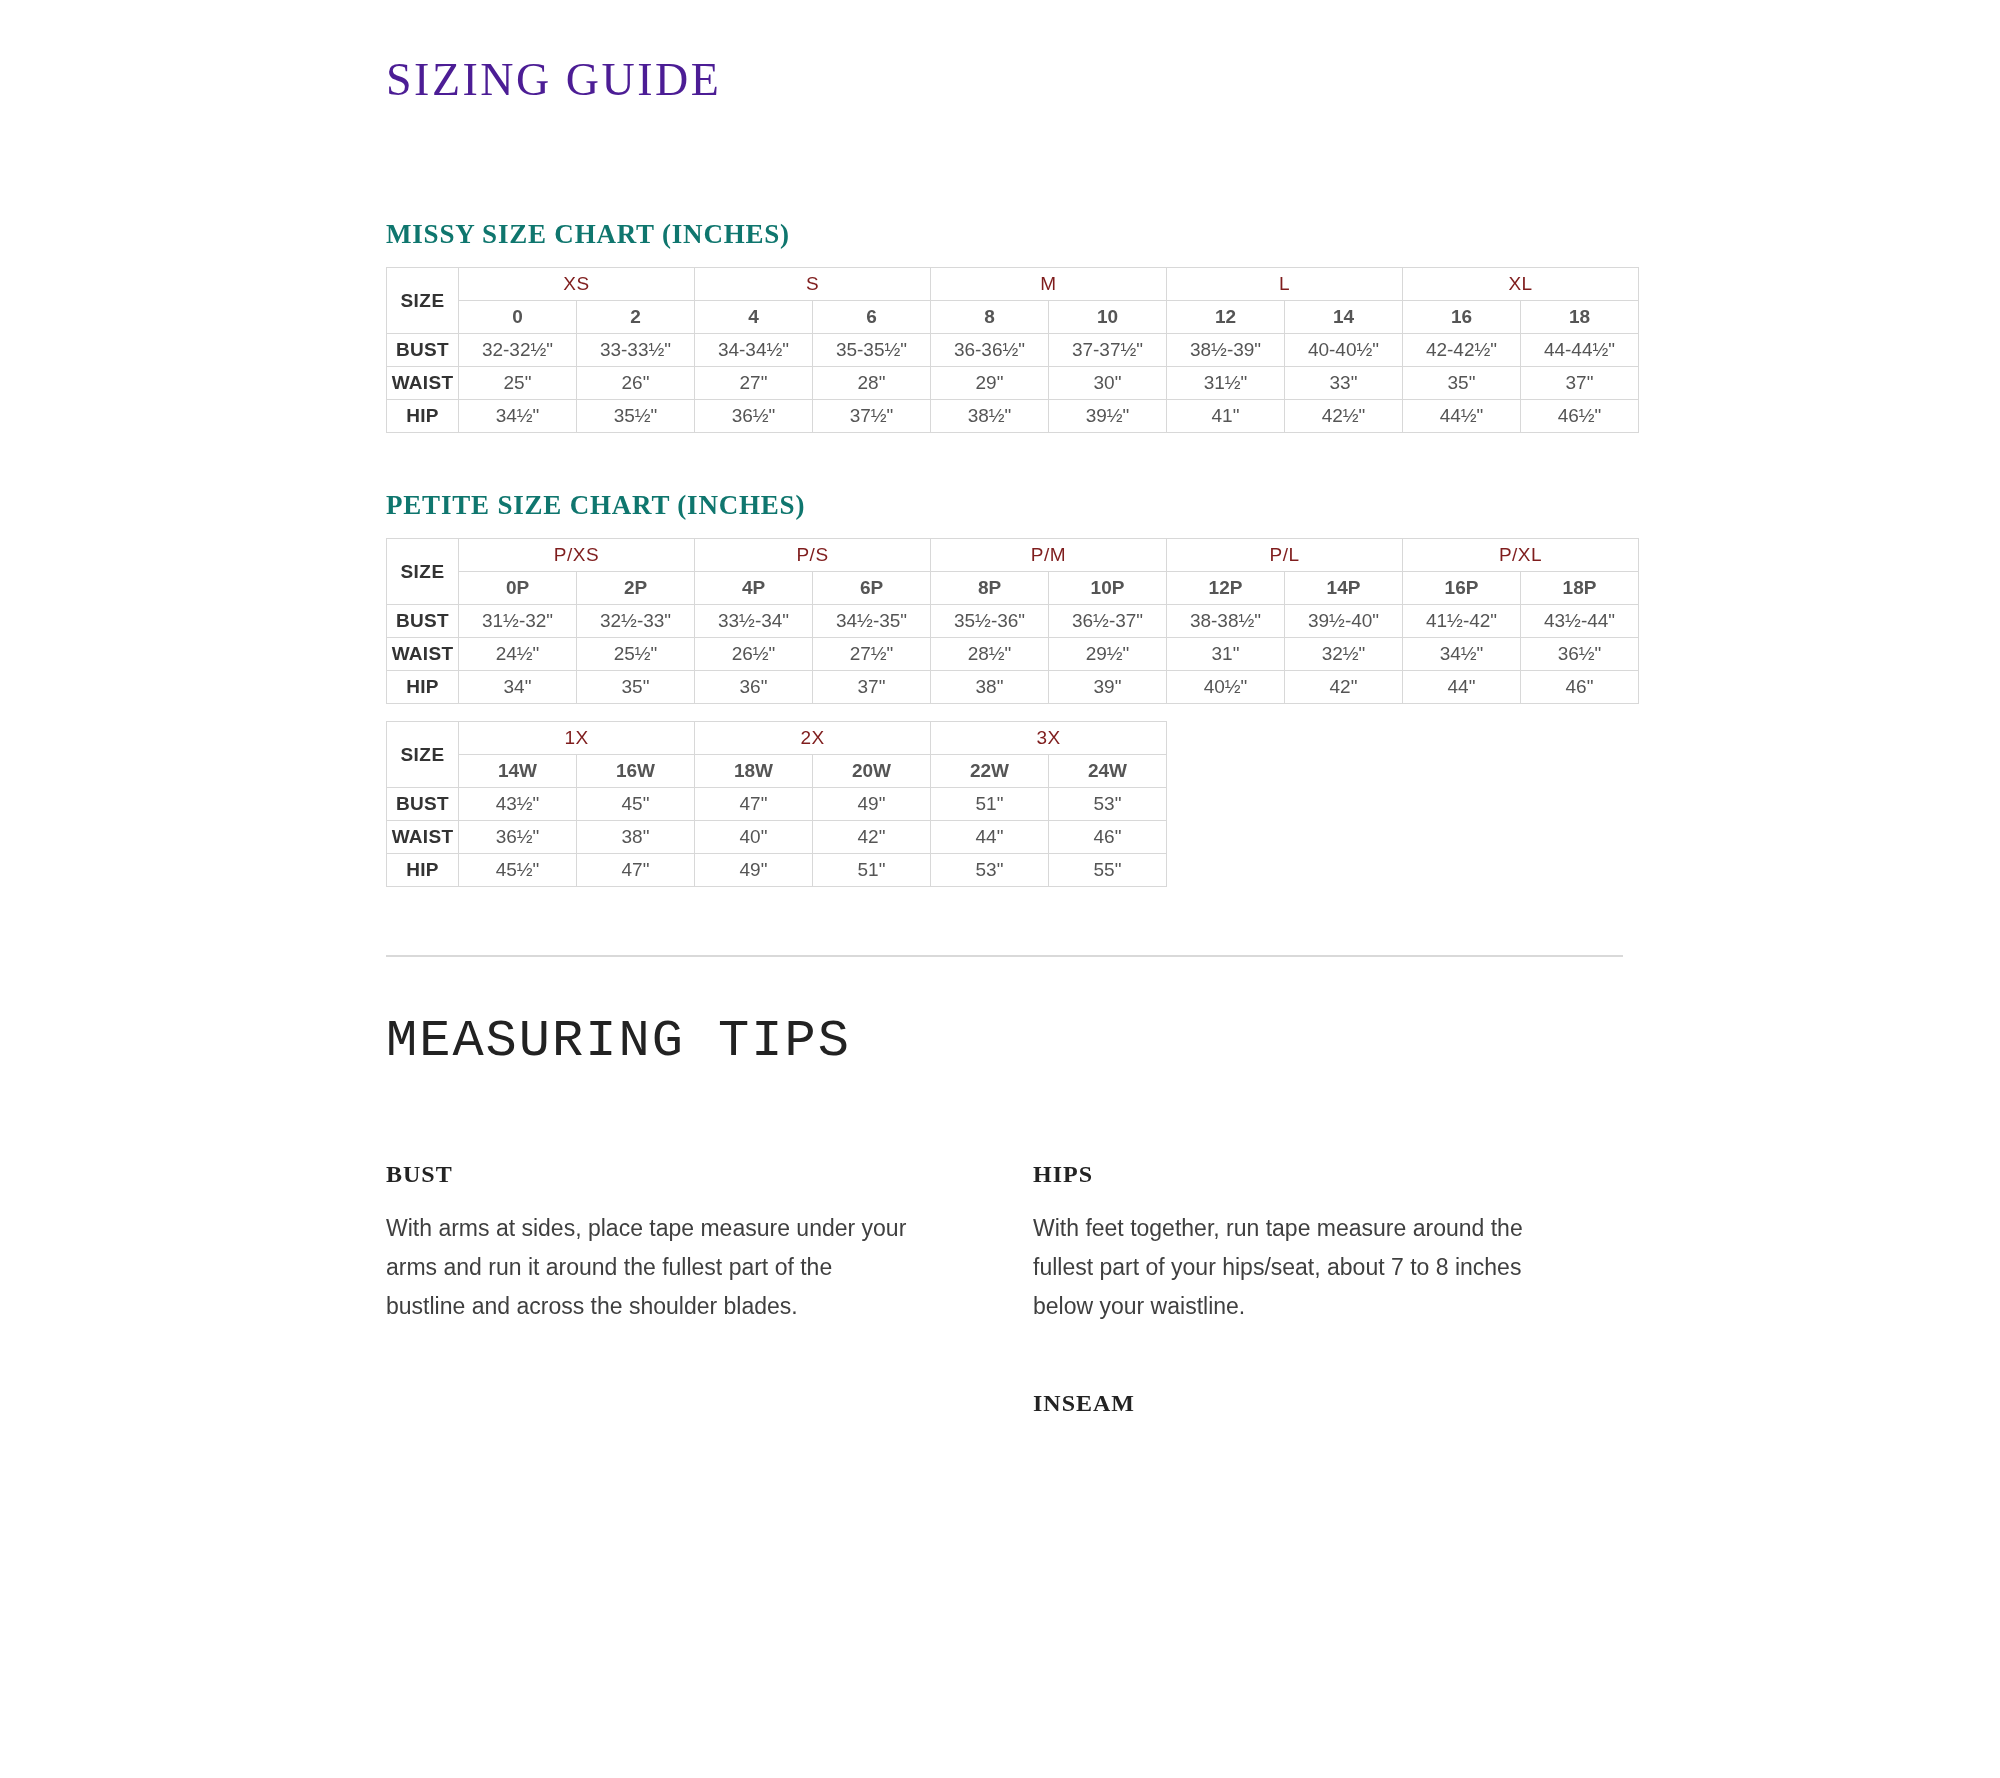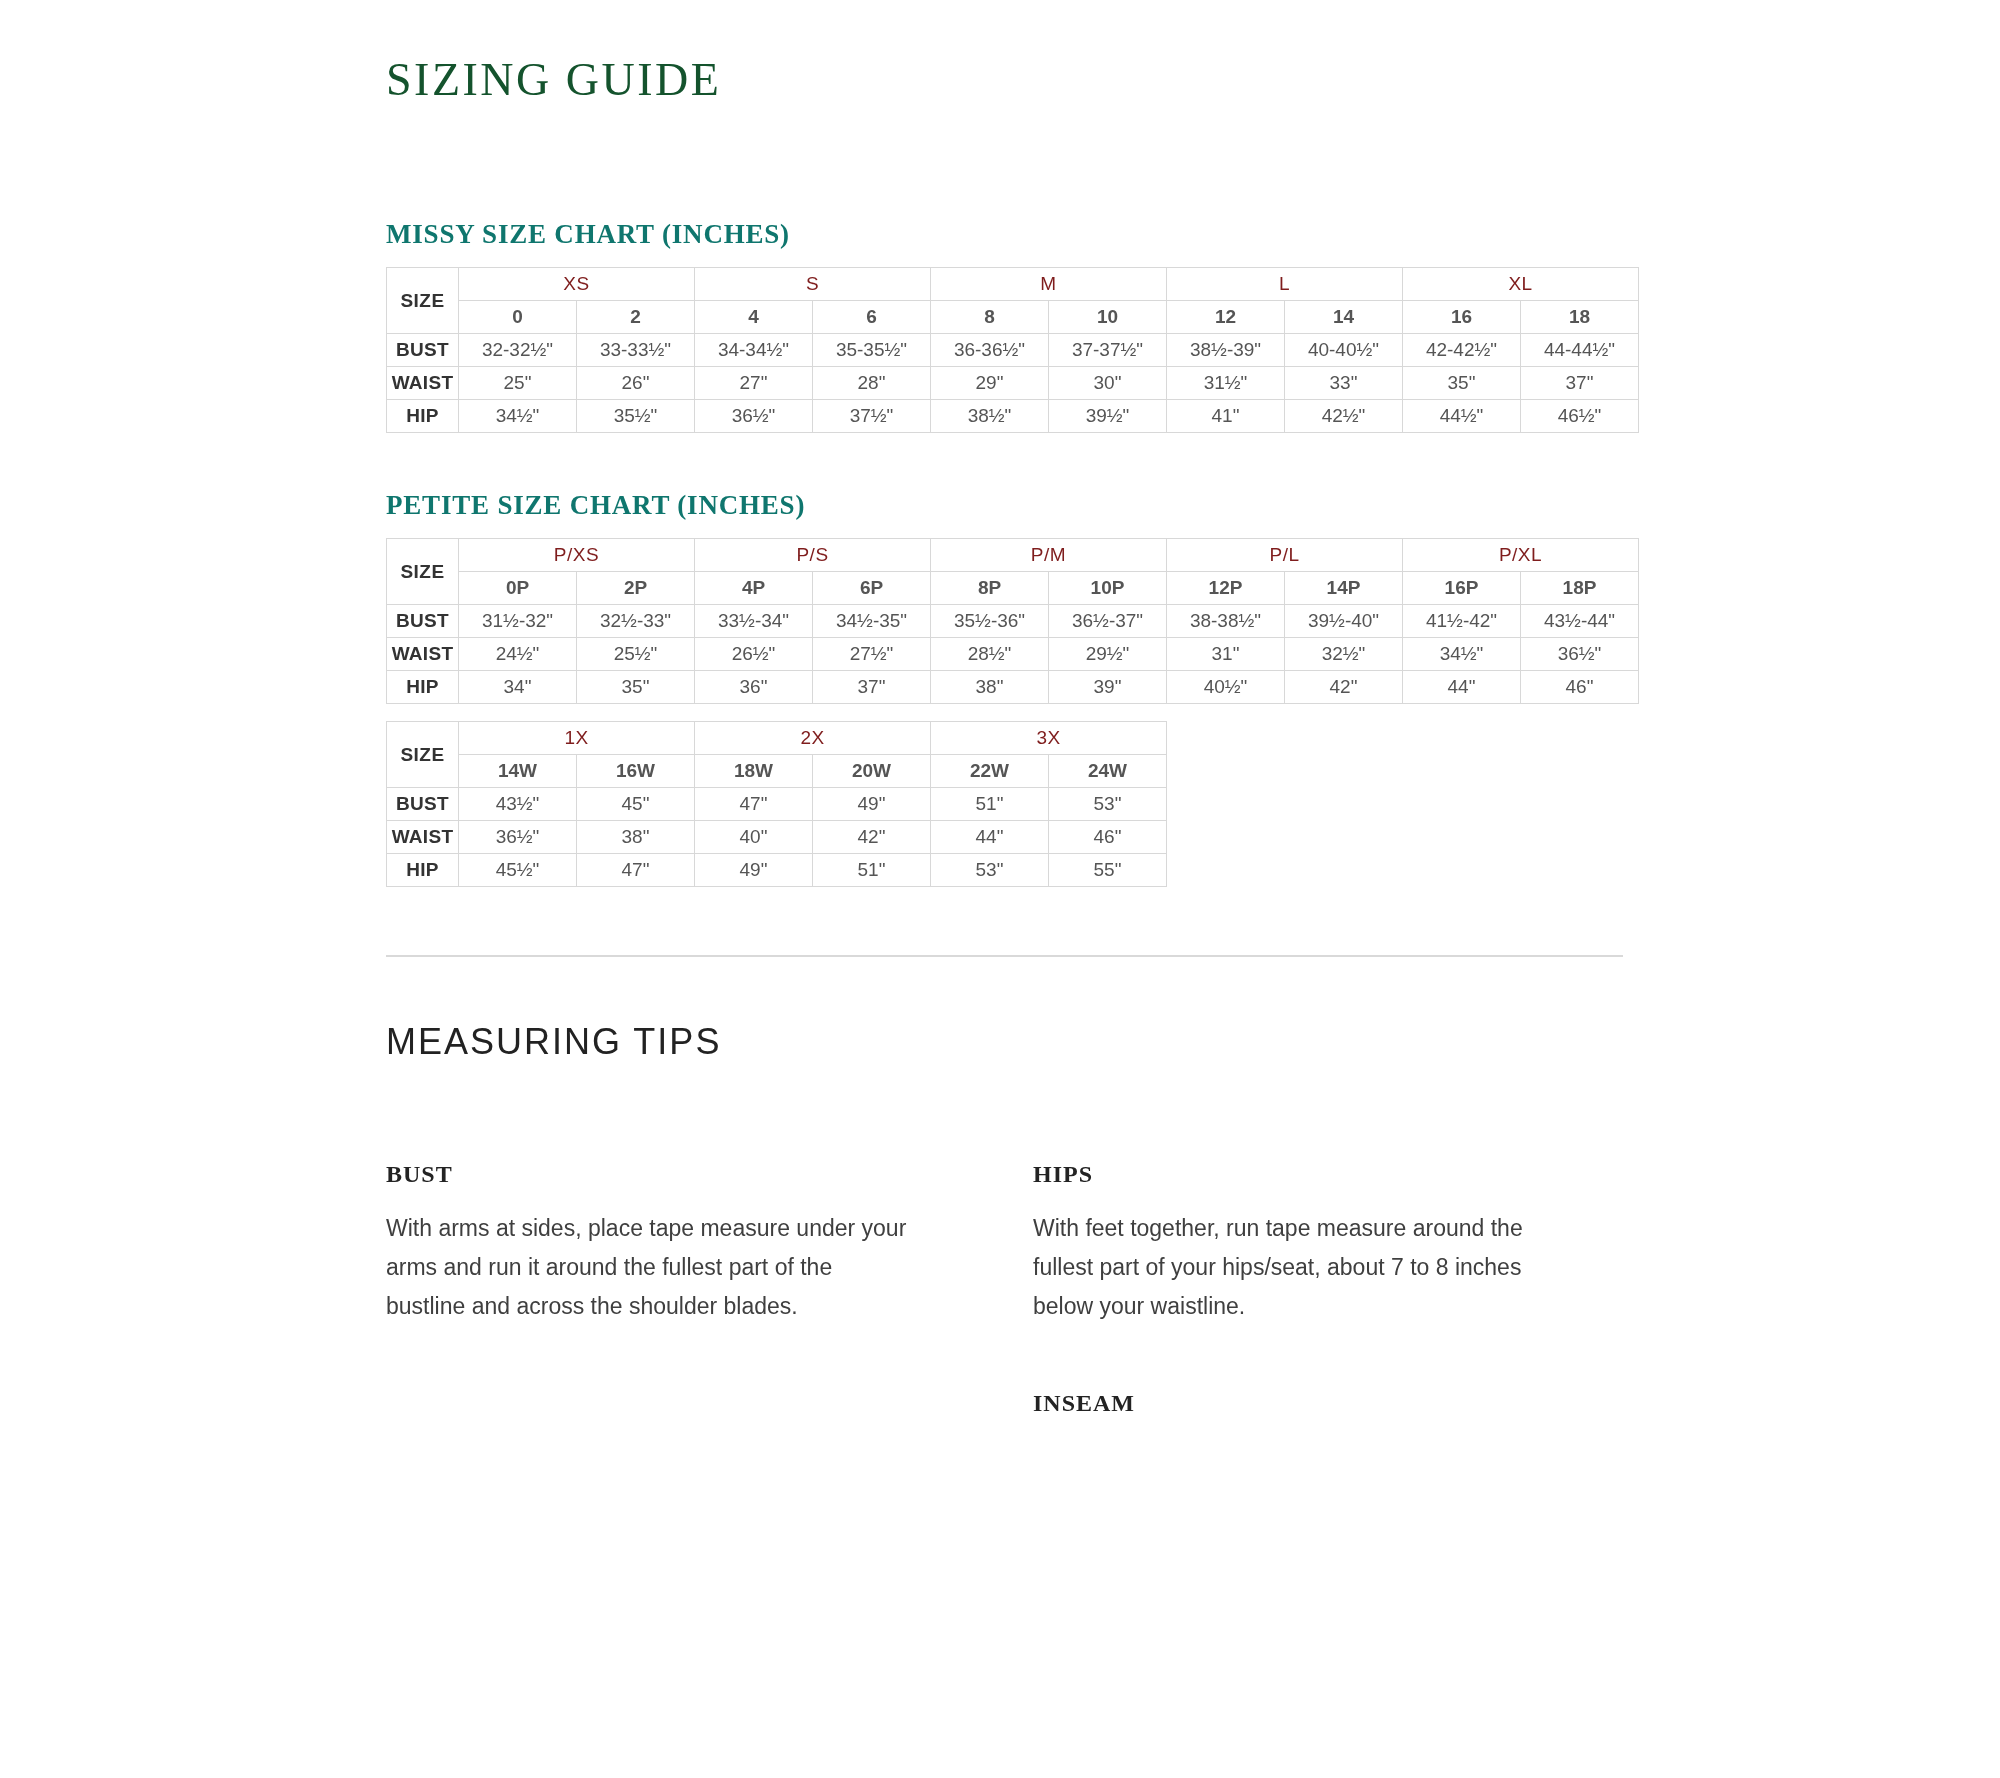--- a/index.html
+++ b/index.html
@@ -12,21 +12,21 @@
   }
   .content { margin-left: 386px; width: 1254px; }
 
   h1.page-title {
     padding-top: 52px;
     font-family: "Liberation Serif", serif;
     font-weight: 400;
     font-size: 46px;
     line-height: 56px;
     letter-spacing: 2.5px;
-    color: #14532d;
+    color: #4c1d95;
   }
 
   h3.chart-title {
     font-family: "Liberation Serif", serif;
     font-weight: 600;
     font-size: 27px;
     line-height: 32px;
     letter-spacing: 0.8px;
     color: #0f766e;
   }
@@ -58,23 +58,23 @@
   .divider {
     margin-top: 68px;
     width: 1237px;
     height: 0;
     border: none;
     border-top: 2px solid #d9d9d9;
   }
 
   h2.tips-title {
     margin-top: 58px;
-    font-family: Liberation Sans, sans-serif;
+    font-family: Liberation Mono, monospace;
     font-weight: 400;
-    font-size: 36px;
+    font-size: 52px;
     line-height: 54px;
     letter-spacing: 2px;
     color: #222;
   }
 
   .tips-grid {
     margin-top: 90px;
     display: grid;
     grid-template-columns: 647px 1fr;
     row-gap: 62px;

